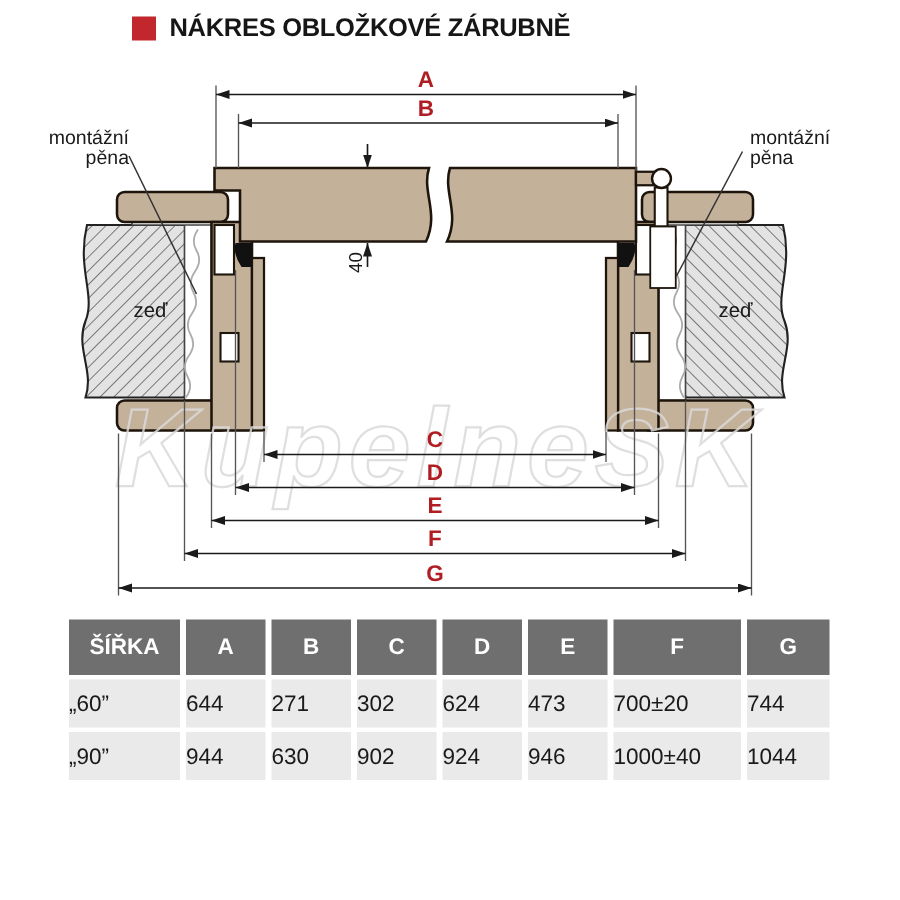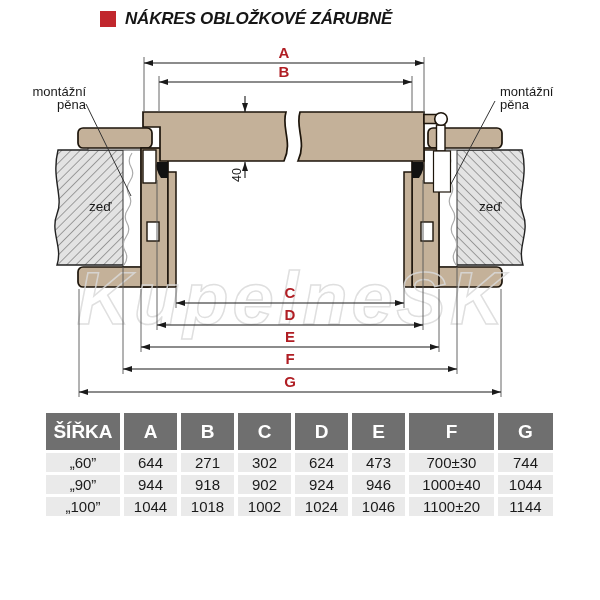--- a/index.html
+++ b/index.html
@@ -1,28 +1,28 @@
 <!DOCTYPE html>
 <html><head>
 <meta charset="utf-8">
 <style>
   html,body{margin:0;padding:0;background:#fff;}
   .stage{position:relative;width:600px;height:600px;background:#fff;overflow:hidden;
          font-family:"Liberation Sans", sans-serif;}
-  .title-row{position:absolute;left:100px;top:9px;display:flex;align-items:center;gap:9px;font-style:italic;}
+  .title-row{position:absolute;left:88px;top:9px;display:flex;align-items:center;gap:9px;}
   .title-bullet{width:16px;height:16px;background:#c1272d;flex:0 0 auto;}
   .title-text{font-size:17px;font-weight:bold;color:#161616;letter-spacing:-0.2px;white-space:nowrap;}
   svg.drawing{position:absolute;left:0;top:0;}
   
   table.dims{position:absolute;left:42px;top:410px;border-collapse:separate;border-spacing:4px 3px;
              table-layout:fixed;}
-  table.dims th{background:#6f6f6f;color:#ffffff;font-size:19px;font-weight:bold;
+  table.dims th{background:#6f6f6f;color:#ffffff;font-size:15px;font-weight:bold;
                 height:37px;text-align:center;padding:0;}
-  table.dims td{background:#eaeaea;color:#1a1a1a;font-size:15px;height:19px;
-                text-align:center;padding:0;white-space:nowrap;}
+  table.dims td{background:#eaeaea;color:#1a1a1a;font-size:15px;height:32px;
+                padding:0;white-space:nowrap;}
   .c0{width:74px;} .cn{width:53px;} .cf{width:85px;} .cg{width:55px;}
 </style>
 </head>
 <body>
 
 <div class="stage">
 
   <div class="title-row">
     <div class="title-bullet"></div>
     <div class="title-text">NÁKRES OBLOŽKOVÉ ZÁRUBNĚ</div>
@@ -153,38 +153,28 @@
       </tr>
     </thead>
     <tbody>
       <tr>
         <td>„60”</td>
         <td>644</td>
         <td>271</td>
         <td>302</td>
         <td>624</td>
         <td>473</td>
-        <td>700±30</td>
+        <td>700±20</td>
         <td>744</td>
       </tr>
       <tr>
         <td>„90”</td>
         <td>944</td>
-        <td>918</td>
+        <td>630</td>
         <td>902</td>
         <td>924</td>
         <td>946</td>
         <td>1000±40</td>
         <td>1044</td>
       </tr>
-      <tr>
-        <td>„100”</td>
-        <td>1044</td>
-        <td>1018</td>
-        <td>1002</td>
-        <td>1024</td>
-        <td>1046</td>
-        <td>1100±20</td>
-        <td>1144</td>
-      </tr>
     </tbody>
   </table>
 </div>
 
 </body></html>

